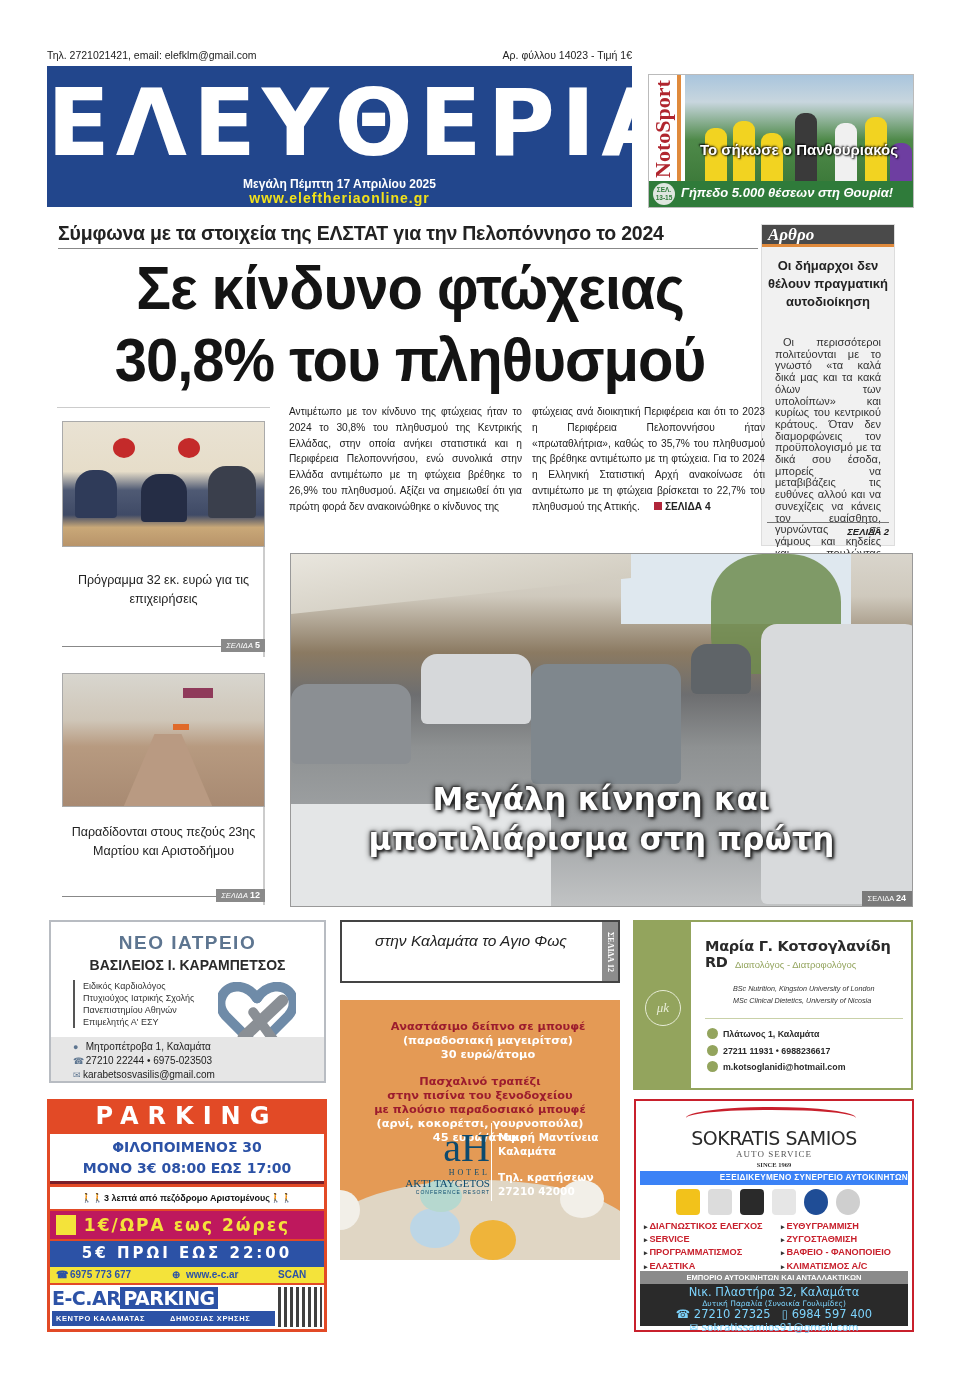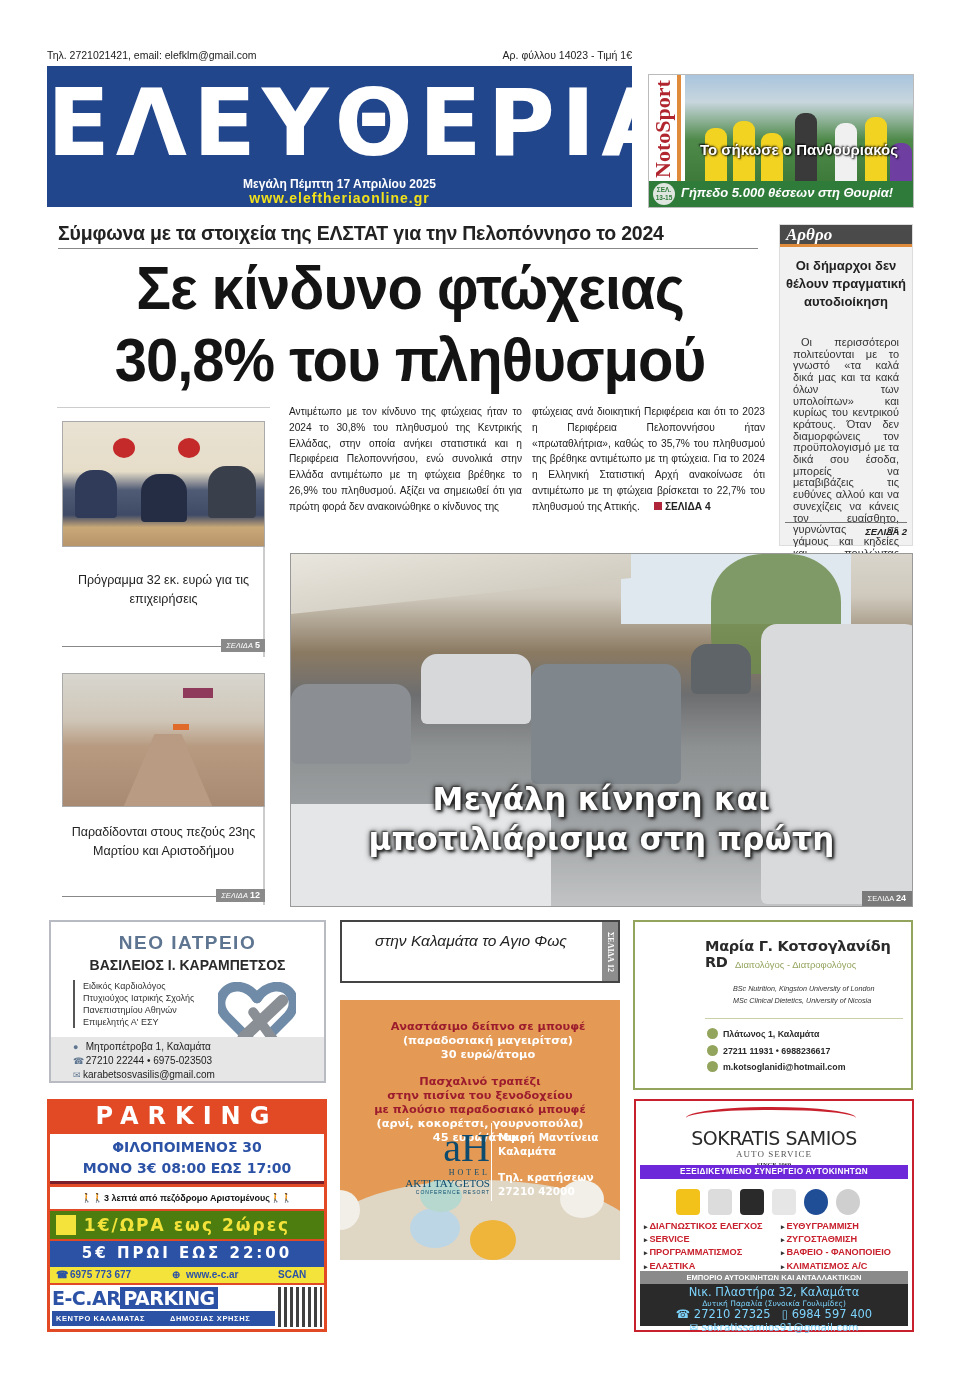--- a/index.html
+++ b/index.html
@@ -32,21 +32,21 @@
     color: #2f7b3a; font-size: 6.5px; font-weight: bold; text-align: center; line-height: 8px; padding-top: 3px; }
   .noto .band .txt { position: absolute; left: 32px; top: 4px; color: #fff; font-size: 13px; font-style: italic; font-weight: bold; }
 
   
   .kicker { left: 58px; top: 222px; width: 700px; font-family: "Liberation Sans", sans-serif; font-weight: bold; font-size: 19.5px;
     color: #222; border-bottom: 1px solid #888; padding-bottom: 3px; letter-spacing: -0.2px; }
   .headline { left: 50px; top: 256px; width: 720px; text-align: center; font-family: "Liberation Sans", sans-serif; font-weight: bold;
     font-size: 58px; line-height: 68px; color: #141414; letter-spacing: -1px; transform: scaleY(1.05); }
 
   
-  .arthro { left: 779px; top: 224px; width: 134px; height: 322px; background: #f1f1f1; border: 1px solid #ddd; }
+  .arthro { left: 761px; top: 224px; width: 134px; height: 322px; background: #f1f1f1; border: 1px solid #ddd; }
   .arthro .tag { height: 22px; background: #4a4a4a; border-bottom: 3px solid #e08a3c; color: #fff; padding-left: 6px;
     font-family: "Liberation Serif", serif; font-style: italic; font-weight: bold; font-size: 17px; line-height: 20px; }
   .arthro .title { margin-top: 10px; text-align: center; font-weight: bold; font-size: 13px; line-height: 18px; color: #222; padding: 0 4px; }
   .arthro .body { margin-top: 26px; padding: 0 13px; font-size: 11px; line-height: 11.7px; color: #333; text-align: justify; text-indent: 8px; }
   .arthro .page { position: absolute; left: 5px; right: 5px; bottom: 8px; border-top: 1px solid #777; padding-top: 3px; text-align: right;
     font-style: italic; font-weight: bold; font-size: 9.5px; color: #222; }
 
   
   .lead { top: 404px; width: 233px; font-size: 10.2px; line-height: 15.8px; text-align: justify; color: #222; }
   .lead .sel { font-weight: bold; }
@@ -109,41 +109,41 @@
   .ad-diet .role { position: absolute; left: 100px; top: 37px; font-size: 9.5px; color: #93a45d; }
   .ad-diet .deg { position: absolute; left: 98px; top: 61px; font-size: 7.2px; line-height: 12px; font-style: italic; color: #333; }
   .ad-diet .hr { position: absolute; left: 70px; right: 8px; top: 96px; height: 1px; background: #c9d1a8; }
   .ad-diet .contacts { position: absolute; left: 72px; top: 104px; font-size: 8.8px; line-height: 16.5px; color: #2a2a2a; font-weight: bold; }
   .ad-diet .contacts .dot { display: inline-block; width: 11px; height: 11px; border-radius: 50%; background: #93a45d; margin-right: 5px; vertical-align: -2px; }
 
   .ad-parking { left: 47px; top: 1099px; width: 280px; height: 233px; background: #e24a26; }
   .ad-parking .title { position: absolute; left: 0; right: 0; top: 3px; text-align: center; color: #fff; font-weight: bold; font-size: 24px; letter-spacing: 9px; font-family: "DejaVu Sans", sans-serif; }
   .ad-parking .addr { position: absolute; left: 3px; right: 3px; top: 35px; height: 50px; background: #fff; border-bottom: 3px solid #7a1f2a; text-align: center; color: #2c52a6; font-weight: bold; font-size: 14px; line-height: 21px; padding-top: 3px; font-family: "DejaVu Sans", sans-serif; }
   .ad-parking .walk { position: absolute; left: 3px; right: 3px; top: 88px; height: 22px; background: #fff; text-align: center; font-size: 9px; font-weight: bold; line-height: 22px; color: #111; }
-  .ad-parking .rate1 { position: absolute; left: 3px; right: 3px; top: 112px; height: 28px; background: #4d7c0f; color: #f4e33a; font-weight: bold; font-size: 17px; letter-spacing: 2px; line-height: 28px; text-align: center; font-family: "DejaVu Sans", sans-serif; }
+  .ad-parking .rate1 { position: absolute; left: 3px; right: 3px; top: 112px; height: 28px; background: #be185d; color: #f4e33a; font-weight: bold; font-size: 17px; letter-spacing: 2px; line-height: 28px; text-align: center; font-family: "DejaVu Sans", sans-serif; }
   .ad-parking .rate1 .icon { position: absolute; left: 6px; top: 4px; width: 20px; height: 20px; background: #f4e33a; }
   .ad-parking .rate2 { position: absolute; left: 3px; right: 3px; top: 142px; height: 40px; background: #2c52a6; color: #fff; font-weight: bold; font-size: 15px; letter-spacing: 3px; line-height: 24px; text-align: center; font-family: "DejaVu Sans", sans-serif; }
   .ad-parking .contact { position: absolute; left: 3px; right: 3px; top: 168px; height: 16px; background: #f4e33a; font-size: 10px; font-weight: bold; line-height: 16px; color: #2c52a6; }
   .ad-parking .contact span { position: absolute; }
   .ad-parking .brandrow { position: absolute; left: 3px; right: 3px; top: 186px; height: 44px; background: #fff; }
   .ad-parking .brand { position: absolute; left: 2px; top: 2px; width: 223px; height: 22px; color: #2c52a6; font-weight: bold; font-size: 19px; line-height: 22px; font-family: "DejaVu Sans", sans-serif; letter-spacing: -0.5px; }
   .ad-parking .brand .b2 { background: #2c52a6; color: #fff; padding: 0 3px; }
   .ad-parking .sub { position: absolute; left: 2px; top: 26px; width: 223px; height: 15px; background: #2c52a6; color: #fff; font-size: 7.5px; font-weight: bold; line-height: 15px; letter-spacing: 0.6px; }
   .ad-parking .sub span { position: absolute; top: 0; }
   .ad-parking .qr { position: absolute; right: 2px; top: 2px; width: 44px; height: 40px;
     background:
       repeating-linear-gradient(90deg, #111 0 3px, #fff 3px 6px),
       #fff; opacity: 0.8; }
 
   .ad-auto { left: 634px; top: 1099px; width: 280px; height: 233px; border: 2px solid #c8202c; background: #fff; }
   .ad-auto .swoosh { position: absolute; left: 50px; top: 6px; width: 170px; height: 22px; border-top: 3px solid #c8202c; border-radius: 60% 60% 0 0; }
   .ad-auto .name { position: absolute; left: 0; right: 0; top: 26px; text-align: center; font-size: 19px; color: #2a2a2a; font-family: "DejaVu Sans", sans-serif; letter-spacing: -0.5px; }
   .ad-auto .svc { position: absolute; left: 0; right: 0; top: 48px; text-align: center; font-size: 9px; color: #555; font-family: "Liberation Serif", serif; letter-spacing: 1px; }
   .ad-auto .since { position: absolute; left: 0; right: 0; top: 60px; text-align: center; font-size: 6.5px; color: #333; font-family: "Liberation Serif", serif; font-weight: bold; }
-  .ad-auto .band { position: absolute; left: 4px; right: 4px; top: 64px; height: 14px; background: #6d28d9; color: #fff; text-align: center; font-size: 8.2px; line-height: 14px; font-weight: bold; letter-spacing: 0.3px; }
+  .ad-auto .band { position: absolute; left: 4px; right: 4px; top: 70px; height: 14px; background: #3b82f6; color: #fff; text-align: right; font-size: 8.2px; line-height: 14px; font-weight: bold; letter-spacing: 0.3px; }
   .ad-auto .logos { position: absolute; left: 40px; top: 88px; height: 28px; }
   .ad-auto .logos span { position: absolute; top: 0; width: 24px; height: 26px; border-radius: 4px; }
   .ad-auto .list { position: absolute; top: 119px; font-size: 9.2px; line-height: 12.2px; font-weight: bold; color: #c8202c; }
   .ad-auto .list div::before { content: "▸ "; color: #333; font-size: 7px; }
   .ad-auto .grey { position: absolute; left: 4px; right: 4px; top: 170px; height: 13px; background: #8a8a8a; color: #fff; text-align: center; font-size: 7.6px; line-height: 13px; font-weight: bold; }
   .ad-auto .dark { position: absolute; left: 4px; right: 4px; top: 183px; bottom: 4px; background: #2a2a2a; color: #7dd3fc; text-align: center; font-family: "DejaVu Sans", sans-serif; }
   .ad-auto .dark .a1 { font-size: 11.5px; line-height: 14px; padding-top: 1px; }
   .ad-auto .dark .a2 { font-size: 7.5px; line-height: 9px; }
   .ad-auto .dark .a3 { font-size: 11.5px; line-height: 13px; }
   .ad-auto .dark .a4 { font-size: 10.5px; line-height: 13px; }
@@ -305,20 +305,23 @@
   <div class="info">
     <div>Μικρή Μαντίνεια</div>
     <div>Καλαμάτα</div>
     <div style="height:12px;"></div>
     <div>Τηλ. κρατήσεων</div>
     <div>27210 42000</div>
   </div>
 </div>
 
 <div class="abs ad-diet">
+  <div class="strip">
+      <div class="apple">μk</div>
+    </div>
   <div class="name">Μαρία Γ. Κοτσογλανίδη RD</div>
   <div class="role">Διαιτολόγος - Διατροφολόγος</div>
   <div class="deg">
     <div>BSc Nutrition, Kingston University of London</div>
     <div>MSc Clinical Dietetics, University of Nicosia</div>
   </div>
   <div class="hr"></div>
   <div class="contacts">
     <div><span class="dot"></span><span>Πλάτωνος 1, Καλαμάτα</span></div>
     <div><span class="dot"></span><span>27211 11931 • 6988236617</span></div>

